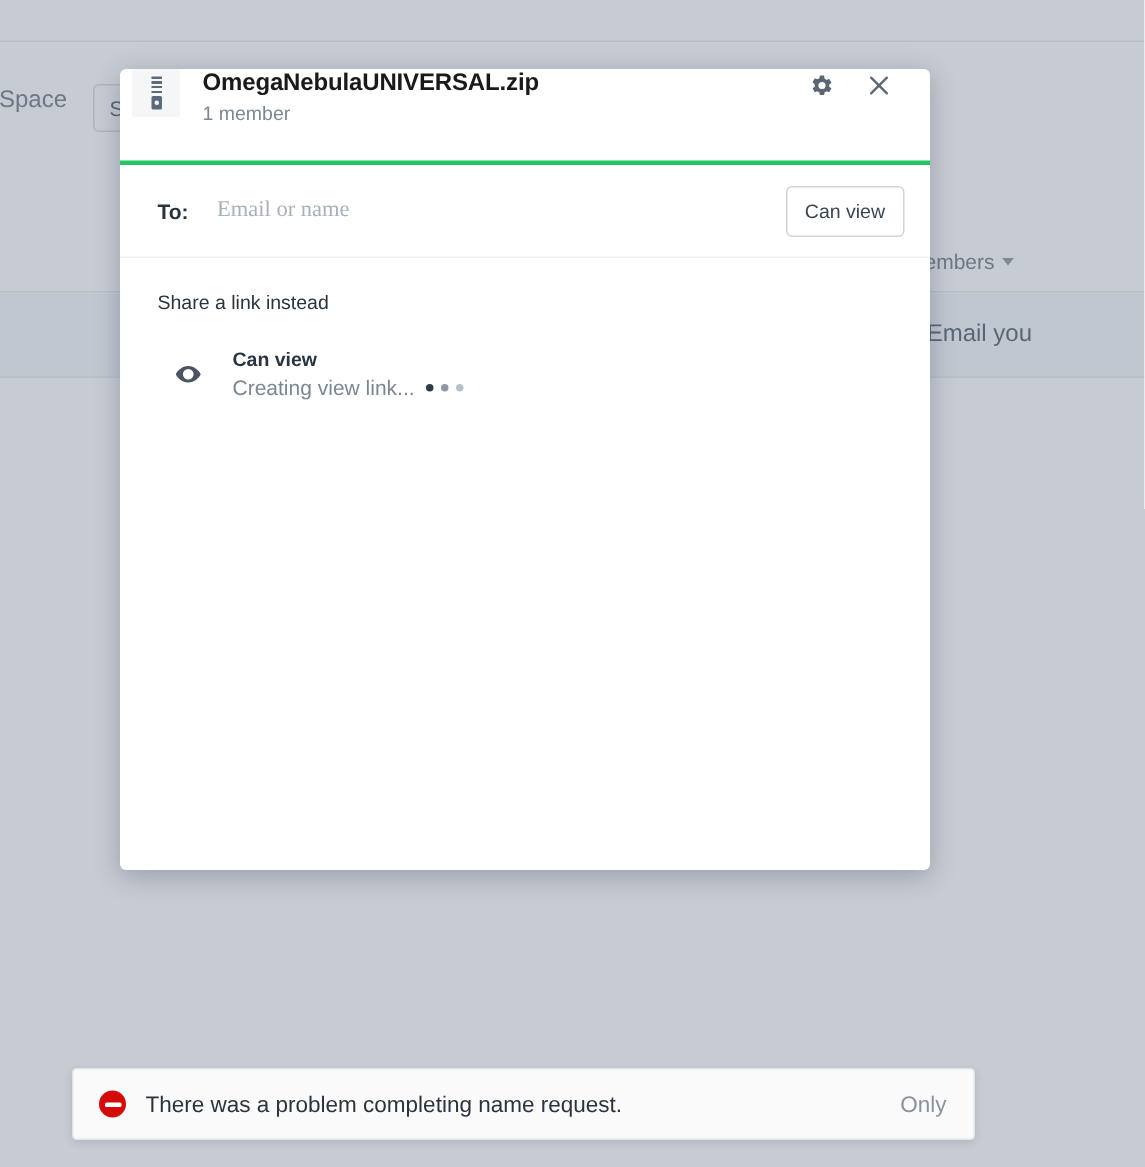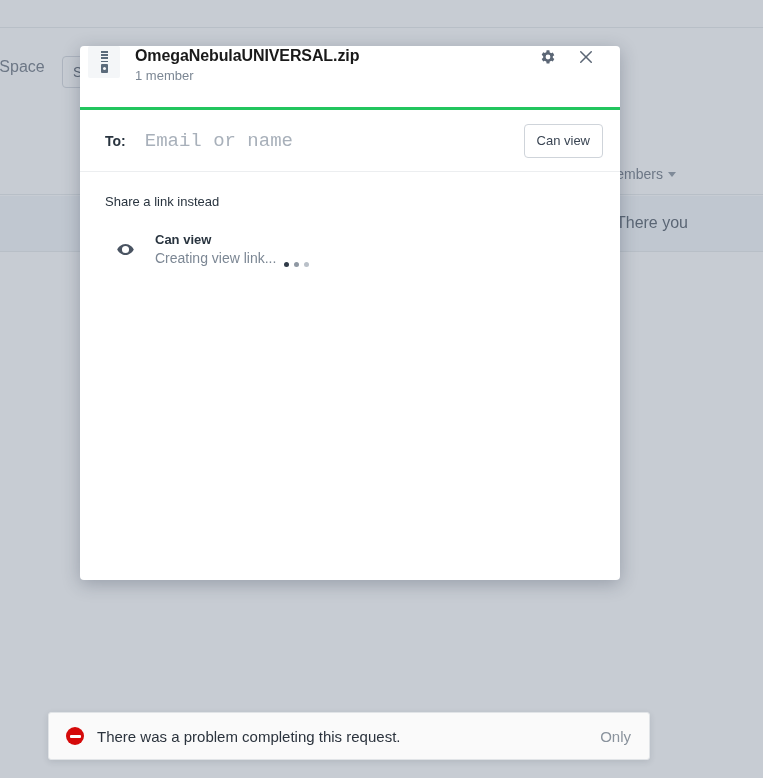--- a/index.html
+++ b/index.html
@@ -209,22 +209,22 @@
     font-size: 14px;
     font-weight: bold;
     color: #29343f;
     margin-right: 19px;
     flex: 0 0 auto;
   }
   .to-input {
     flex: 1 1 auto;
     border: none;
     outline: none;
-    font-family: Liberation Mono, monospace;
-    font-size: 19px;
+    font-family: Liberation Serif, serif;
+    font-size: 15px;
     color: #15803d;
     background: transparent;
     padding: 0;
   }
   .to-input::placeholder { color: #a8b0ba; }
   .perm-btn {
     flex: 0 0 auto;
     border: 1px solid #cfd4da;
     border-radius: 4px;
     background: #ffffff;
@@ -290,21 +290,21 @@
     font-weight: bold;
     color: #29343f;
     line-height: 17px;
   }
   .link-status {
     font-size: 14px;
     color: #7c8794;
     line-height: 19px;
     margin-top: 1px;
     display: flex;
-    align-items: flex-end;
+    align-items: center;
   }
   .dots {
     display: inline-flex;
     align-items: center;
     gap: 5px;
     margin-left: 8px;
     margin-bottom: 1px;
   }
   .dot {
     width: 5px; height: 5px;
@@ -368,21 +368,21 @@
     <div class="bg-toolbar-btn">S</div>
 
     <div class="bg-list-header"></div>
 
     <div class="bg-col-members">
       <span>Members</span>
       <span class="caret-down"></span>
     </div>
 
     <div class="bg-row-selected"></div>
-    <div class="bg-row-members-val">There you</div>
+    <div class="bg-row-members-val">Email you</div>
   </div>
 
   <div class="dim-overlay"></div>
 
   <div class="modal">
 
     <div class="modal-header">
       <div class="file-icon">
         <div class="zip-body">
           <div class="zip-teeth"></div>
@@ -438,17 +438,17 @@
             </span>
           </div>
         </div>
       </div>
     </div>
 
   </div>
 
   <div class="toast">
     <span class="toast-icon"></span>
-    <span class="toast-msg">There was a problem completing this request.</span>
+    <span class="toast-msg">There was a problem completing name request.</span>
     <span class="toast-close">Only</span>
   </div>
 
 </div>
 
 </body></html>

